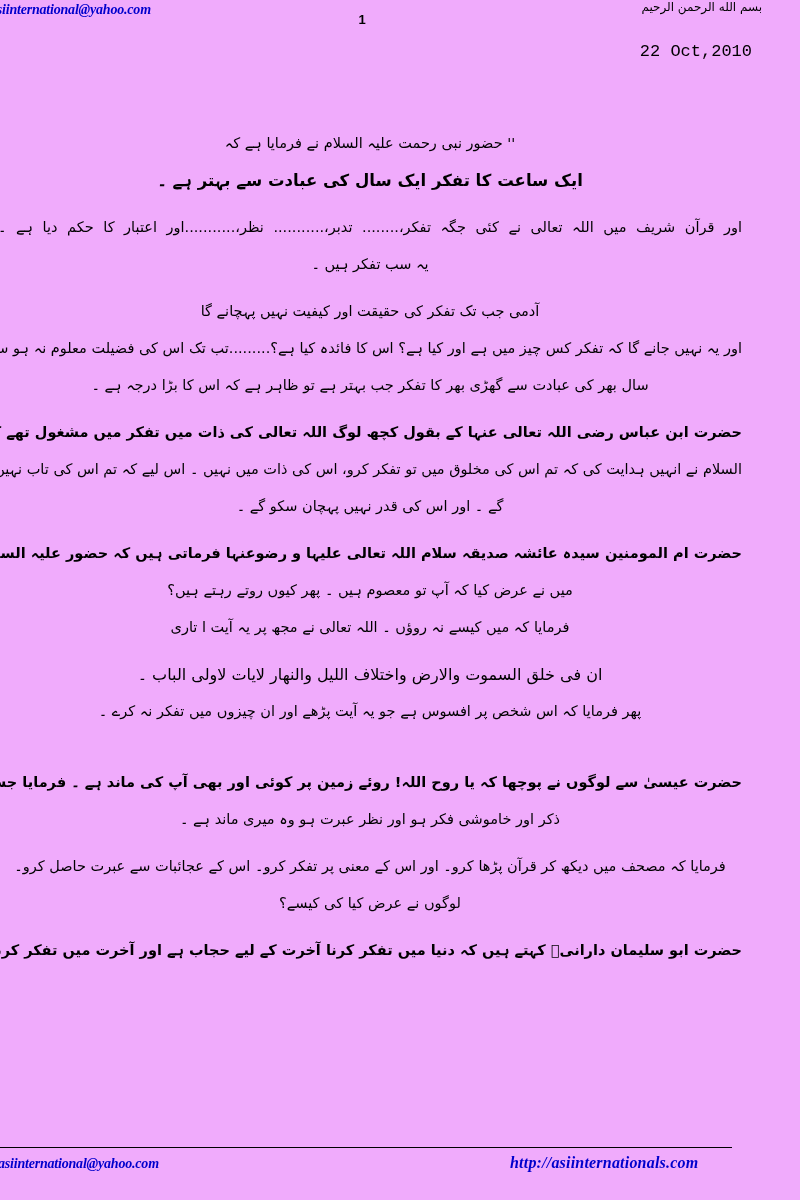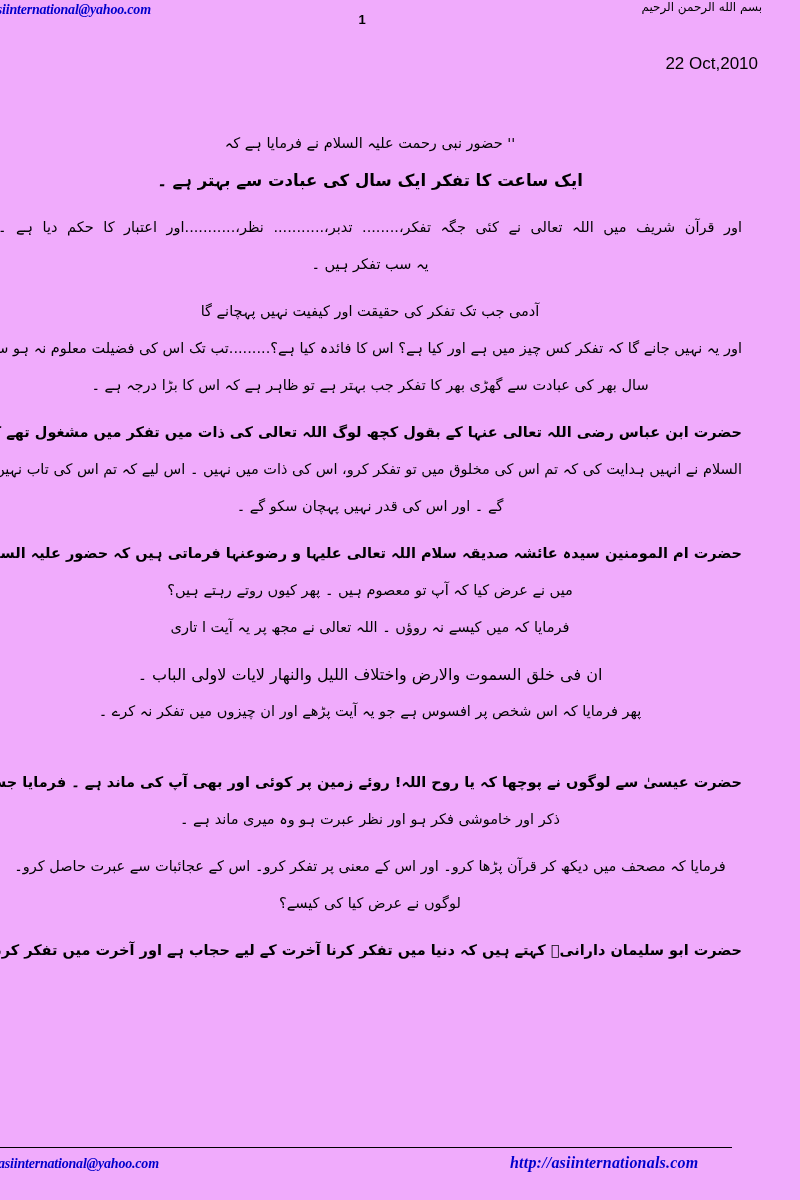--- a/index.html
+++ b/index.html
@@ -65,27 +65,26 @@
     font-family: "DejaVu Sans", sans-serif;
     font-size: 31px;
     font-weight: bold;
     color: #000000;
     direction: rtl;
     line-height: 1.35;
   }
   .doc-date {
     position: absolute;
     top: 42px;
-    right: 42px;
-    font-family: Liberation Sans, sans-serif;
+    right: 48px;
+    font-family: Liberation Mono, monospace;
     font-size: 17px;
     color: #000000;
     direction: ltr;
     white-space: nowrap;
-    margin-top: 12px;
   }
 
   
   .body-area {
     position: absolute;
     top: 125px;
     left: 36px;
     width: 744px;
     direction: rtl;
     text-align: right;

